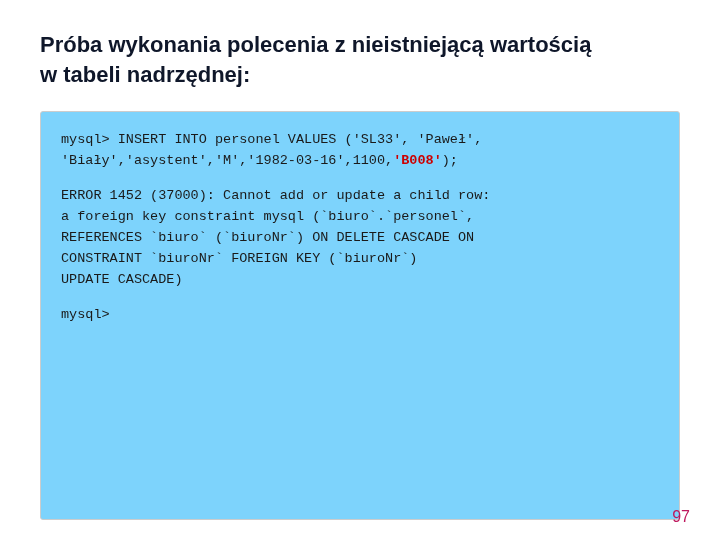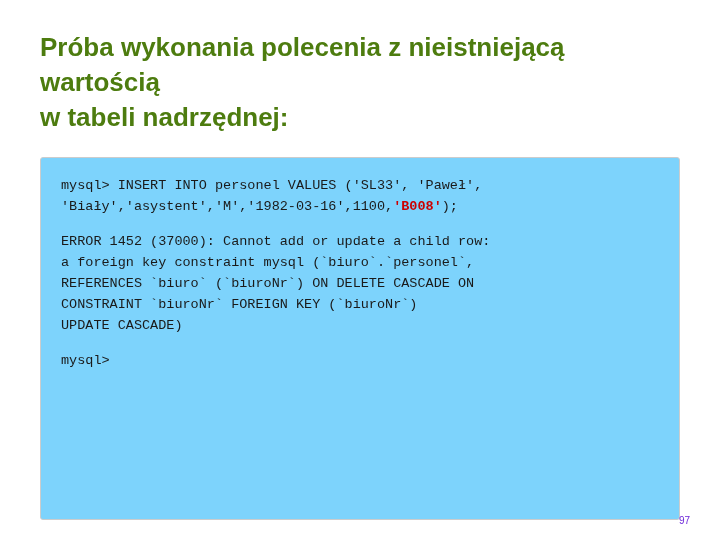--- a/index.html
+++ b/index.html
@@ -20,23 +20,23 @@
     .page-container {
       width: 720px;
       height: 540px;
       background: #ffffff;
       padding: 30px 40px 20px 40px;
       display: flex;
       flex-direction: column;
     }
 
     .heading {
-      font-size: 26px;
+      font-size: 22px;
       font-weight: bold;
-      color: #4d7c0f;
+      color: #0f172a;
       line-height: 1.35;
       margin-bottom: 22px;
     }
 
     .code-box {
       background: #7dd3fc;
       border: 1px solid #cccccc;
       border-radius: 3px;
       padding: 18px 20px 18px 20px;
       font-family: 'Courier New', Courier, monospace;
@@ -57,22 +57,22 @@
     }
 
     .spacer {
       height: 14px;
     }
 
     .page-number {
       position: absolute;
       bottom: 14px;
       right: 30px;
-      font-size: 10px;
-      color: #6d28d9;
+      font-size: 16px;
+      color: #be185d;
     }
   </style>
 </head>
 <body>
 
 <div class="page-container">
   <div class="heading">
     <span>Próba wykonania polecenia z nieistniejącą wartością</span><br>
     <span>w tabeli nadrzędnej:</span>
   </div>

